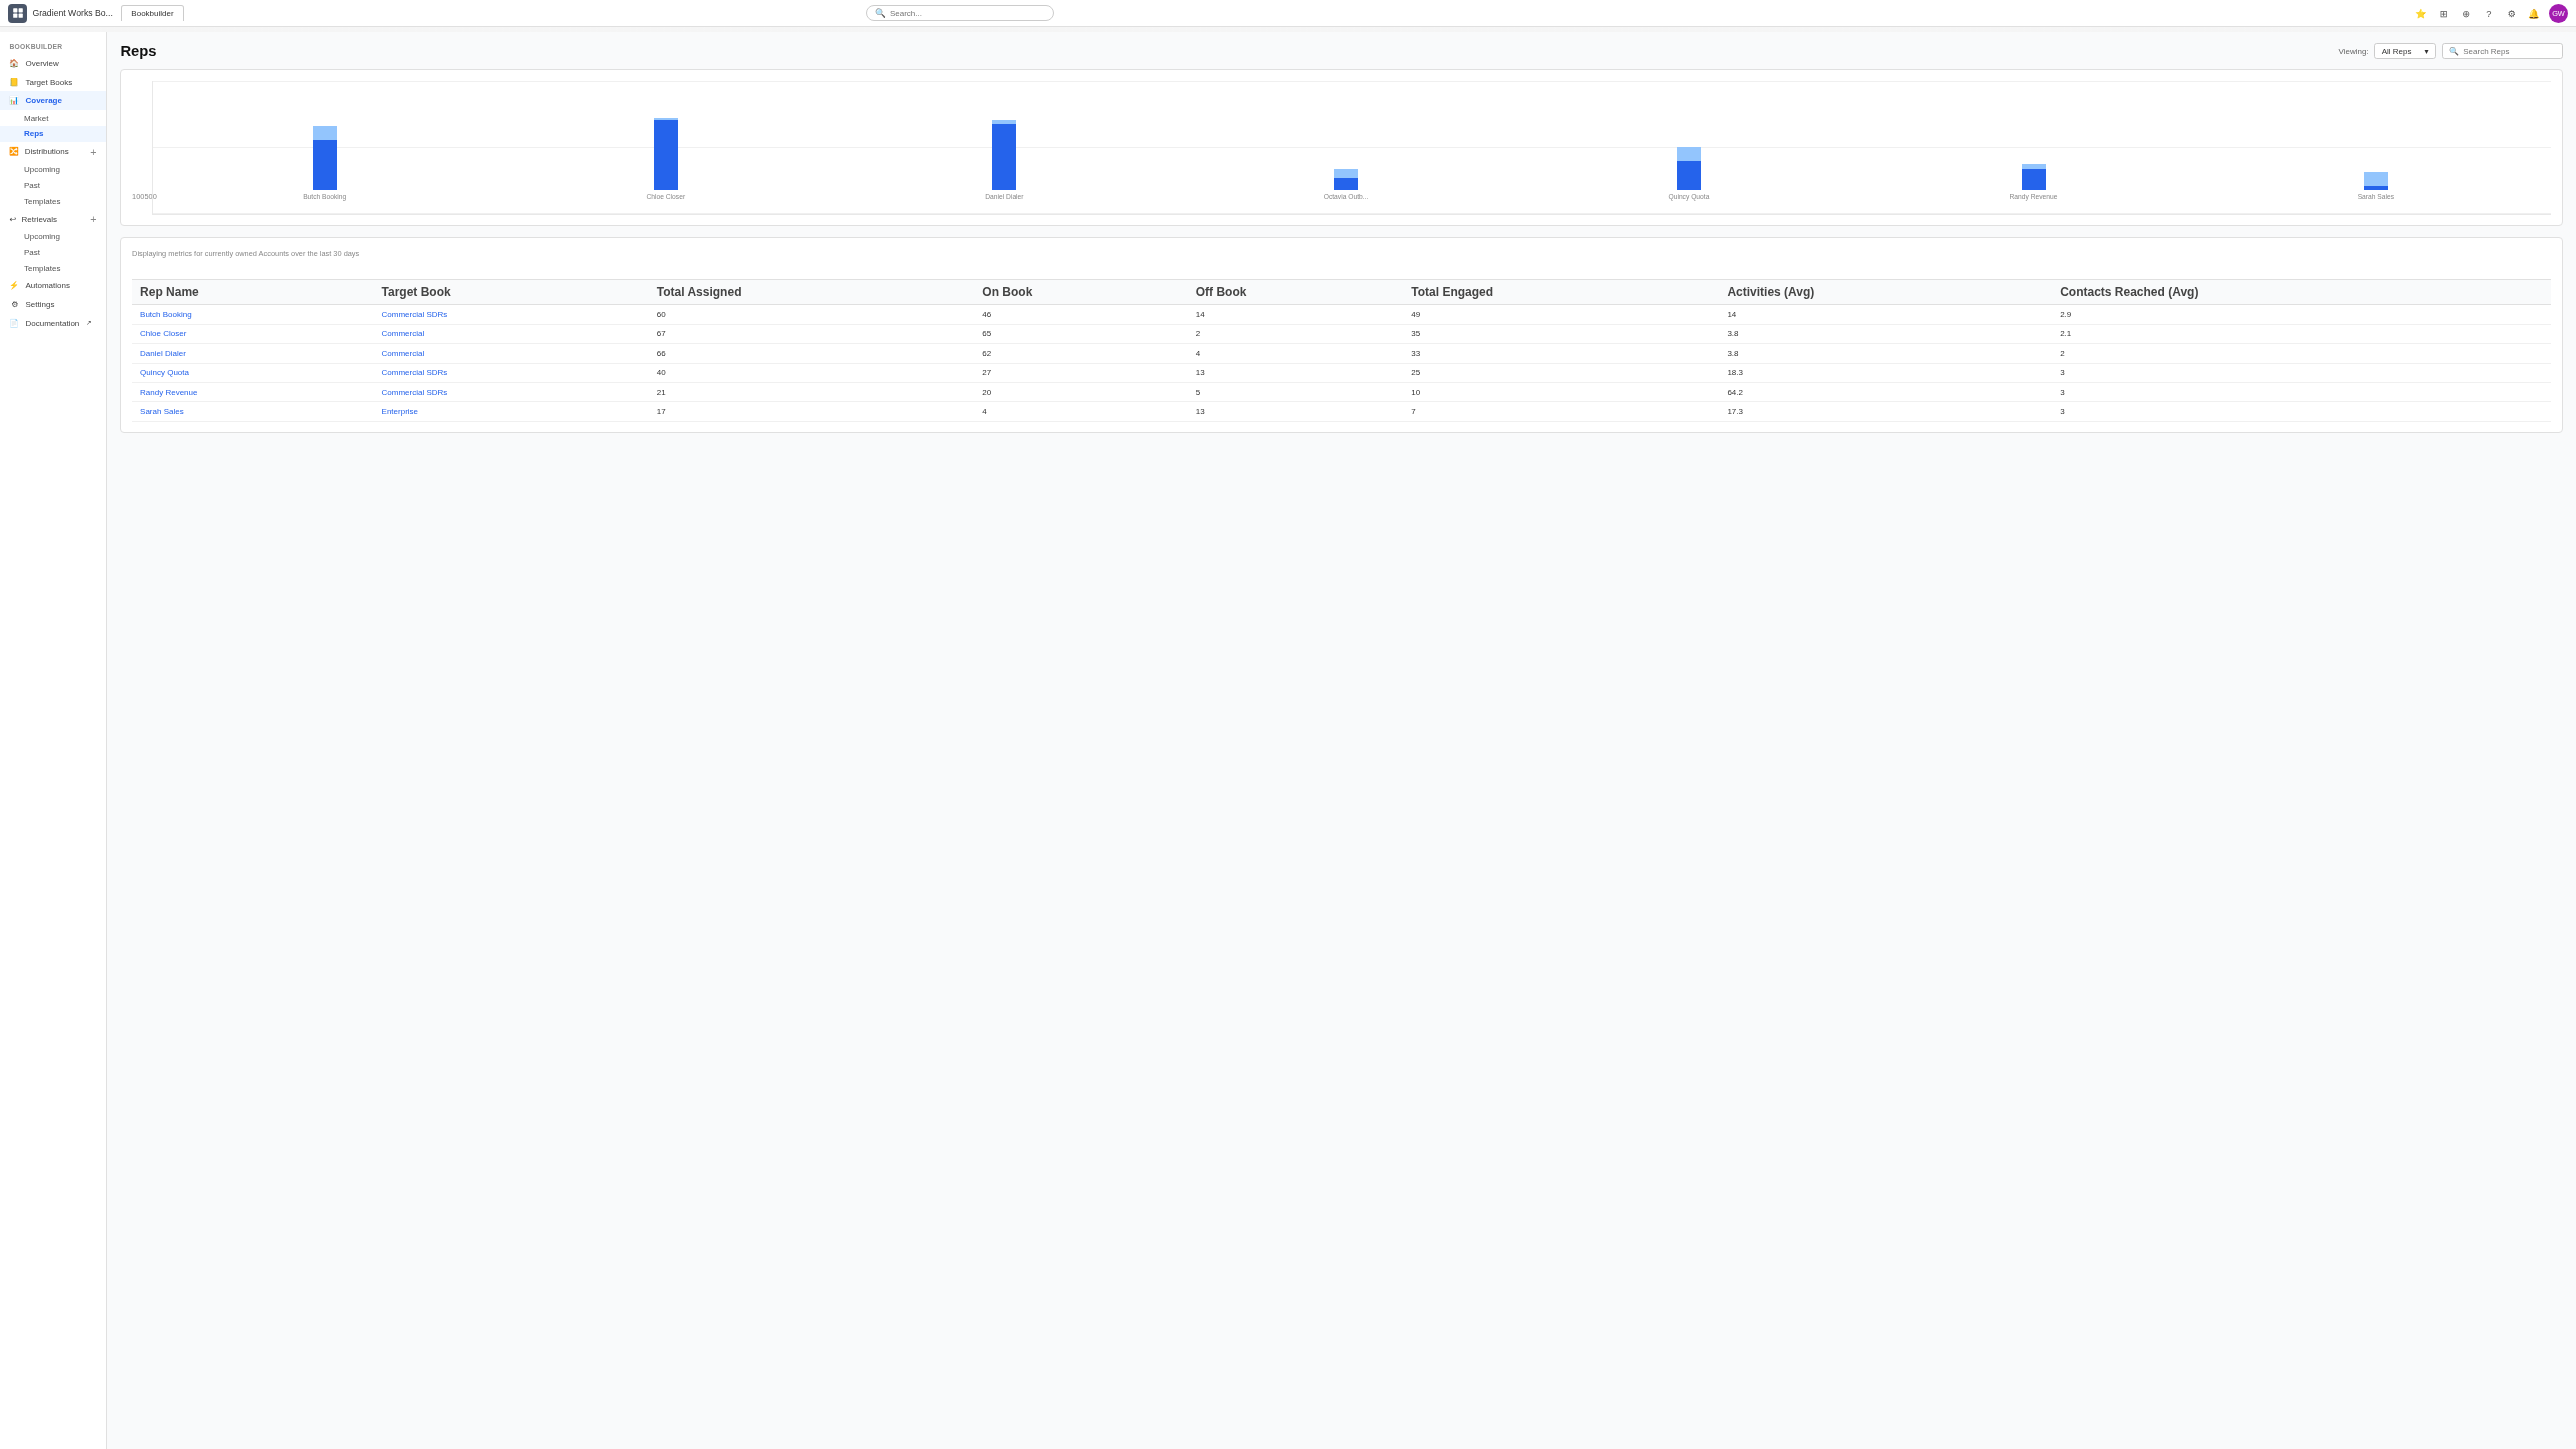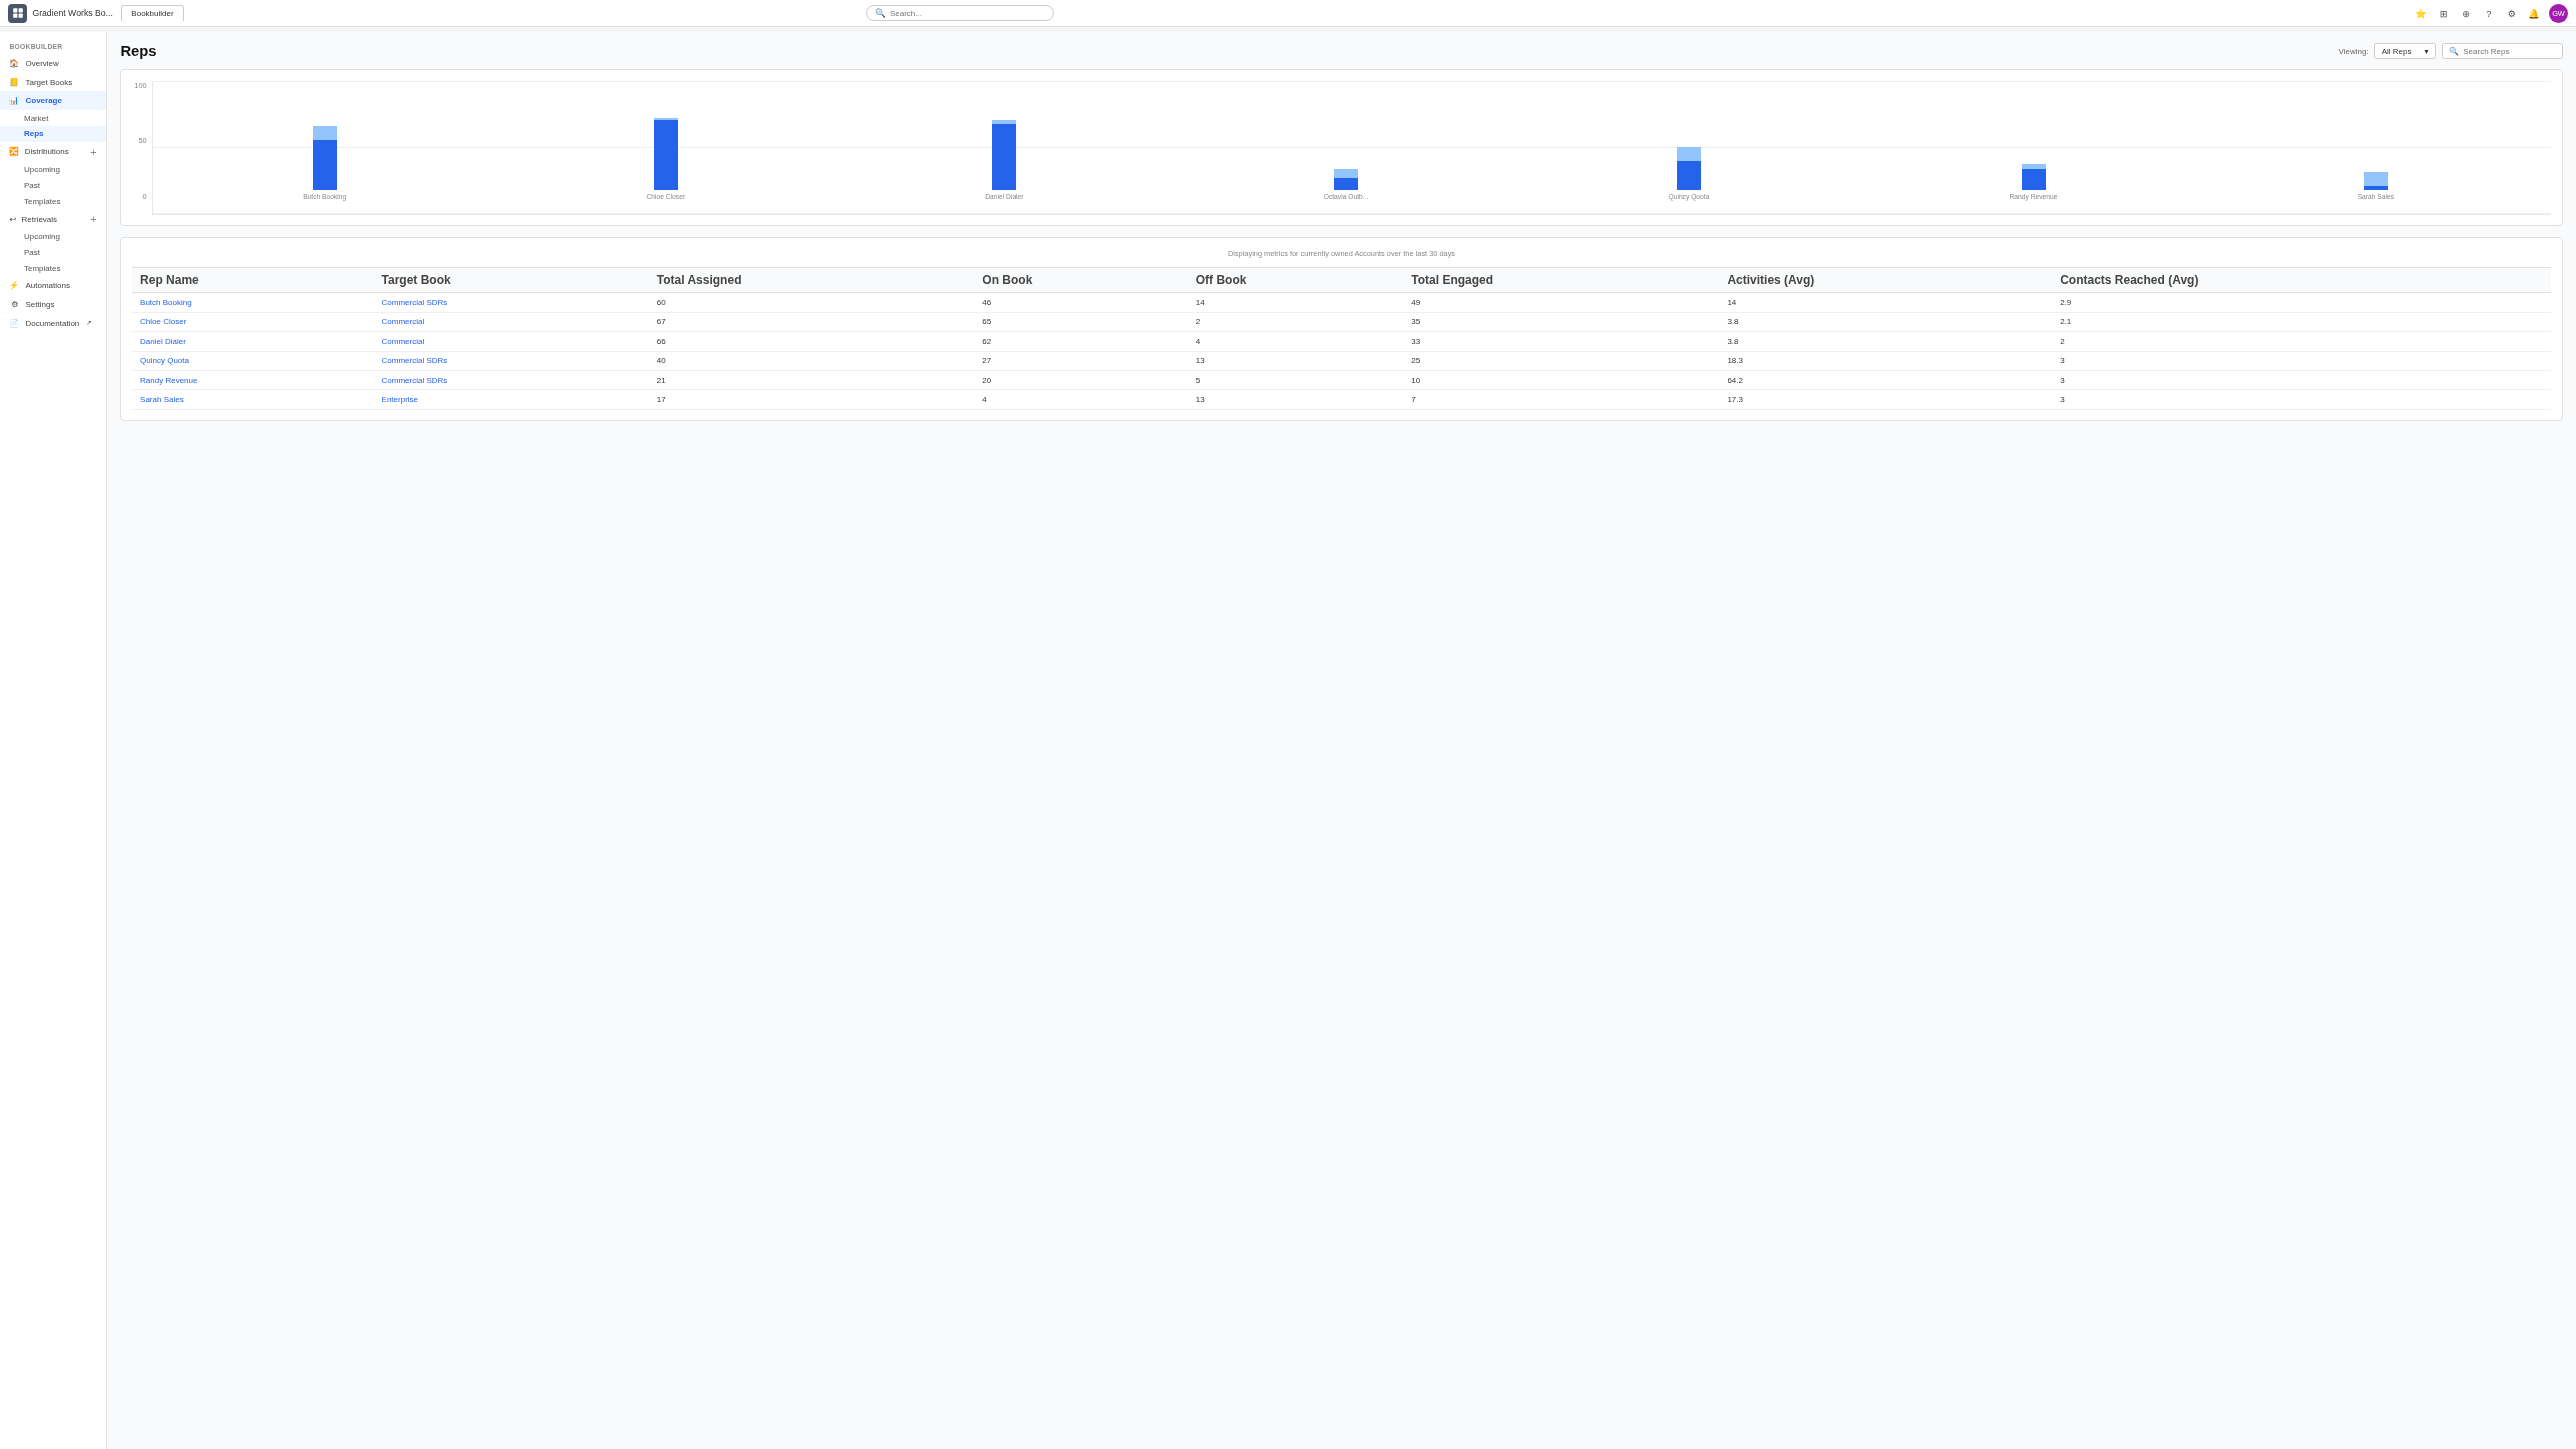--- a/index.html
+++ b/index.html
@@ -49,34 +49,34 @@
 
     
     .card { background: #fff; border: 0.7px solid #e0e0e0; border-radius: 4px; padding: 10.7px; margin-bottom: 10.7px; }
     .card-header { display: flex; align-items: center; justify-content: space-between; margin-bottom: 8px; }
     .card-title { font-size: 9.4px; font-weight: 600; color: #222; }
     .legend { display: flex; align-items: center; gap: 9.4px; font-size: 8px; color: #444; }
     .legend-dot { width: 6.7px; height: 6.7px; border-radius: 50%; display: inline-block; margin-right: 2.7px; }
 
     
     .chart-area { display: flex; gap: 0; height: 134px; position: relative; }
-    .chart-y-axis { display: flex; flex-direction: column; justify-content: space-between; align-items: flex-end; padding-right: 5.4px; padding-bottom: 13.4px; font-size: 7.4px; color: #888; width: 20px; }
+    .chart-y-axis { display: flex; justify-content: space-between; align-items: flex-end; padding-right: 5.4px; padding-bottom: 13.4px; font-size: 7.4px; color: #888; width: 20px; }
     .chart-bars-container { flex: 1; display: flex; align-items: flex-end; position: relative; border-left: 0.7px solid #e8e8e8; border-bottom: 0.7px solid #e8e8e8; padding: 0 6.7px 0 0; }
     .chart-gridlines { position: absolute; top: 0; left: 0; right: 0; bottom: 0; display: flex; flex-direction: column; justify-content: space-between; pointer-events: none; }
     .chart-gridline { border-top: 0.7px solid #f0f0f0; width: 100%; }
     .chart-bars { display: flex; align-items: flex-end; justify-content: space-around; width: 100%; height: 100%; padding-bottom: 13.4px; position: relative; z-index: 1; }
     .bar-group { display: flex; flex-direction: column; align-items: center; gap: 0; }
     .bar-stack { display: flex; flex-direction: column; align-items: center; }
     .bar-segment { width: 24px; }
     .bar-label { font-size: 6.7px; color: #888; margin-top: 2.7px; text-align: center; white-space: nowrap; }
 
     
     .section-header { display: flex; align-items: center; justify-content: space-between; margin-bottom: 4px; }
     .section-title { font-size: 10px; font-weight: 600; color: #222; }
-    .section-subtitle { font-size: 7.4px; color: #888; margin-bottom: 9px; text-align: center; }
+    .section-subtitle { font-size: 7.4px; color: #888; margin-bottom: 21px; }
     .metrics-select { display: flex; align-items: center; gap: 4px; font-size: 8px; color: #555; }
     .metrics-select select { border: 0.7px solid #ccc; border-radius: 2.7px; padding: 2.7px 5.4px; font-size: 8px; cursor: pointer; background: #fff; }
 
     
     table { width: 100%; border-collapse: collapse; font-size: 8px; }
     th { background: #f9fafb; border-bottom: 1.3px solid #e0e0e0; border-top: 0.7px solid #e0e0e0; text-align: left; padding: 5.4px 8px; font-weight: 600; color: #444; font-size: 12px; }
     td { padding: 4.7px 8px; border-bottom: 0.7px solid #f0f0f0; color: #333; }
     .link-cell { color: #2563eb; cursor: pointer; text-decoration: none; }
   </style>
 </head>

